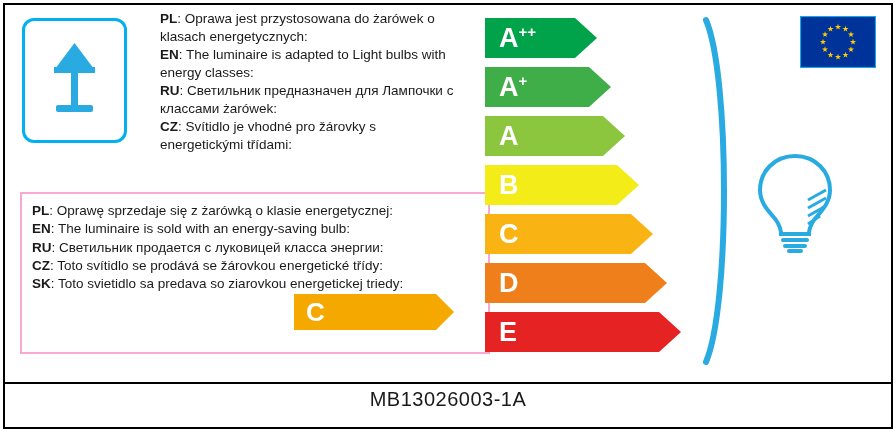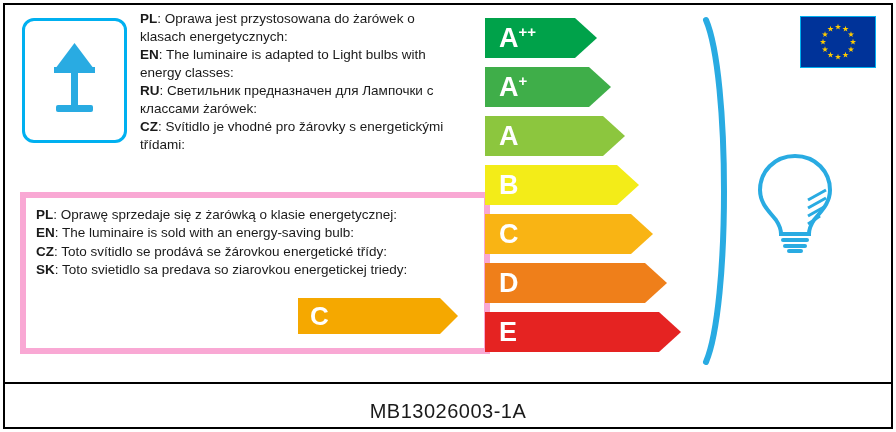--- a/index.html
+++ b/index.html
@@ -44,31 +44,31 @@
   
   .top-text {
     position: absolute;
     left: 140px;
     top: 10px;
     width: 320px;
     font-size: 13.5px;
     line-height: 1.33;
     color: #1a1a1a;
   }
-  .top-text .line { white-space: normal; }
+  .top-text .line { white-space: normal; margin-left: 20px; }
   .top-text b { font-weight: bold; }
 
   
   .note-box {
     position: absolute;
     left: 20px;
     top: 192px;
     width: 470px;
     height: 162px;
-    border: 6px solid #f9a8d4;
+    border: 2px solid #f9a8d4;
     box-sizing: border-box;
     padding: 8px 10px 0 10px;
   }
   .note-box .line {
     font-size: 13.5px;
     line-height: 1.36;
     color: #1a1a1a;
   }
   .note-box b { font-weight: bold; }
 
@@ -172,21 +172,21 @@
     position: absolute;
     left: 5px;
     top: 382px;
     width: 886px;
     height: 2px;
     background: #000000;
   }
   .footer-code {
     position: absolute;
     left: 0;
-    top: 400px;
+    top: 388px;
     width: 896px;
     text-align: center;
     font-size: 20px;
     color: #1a1a1a;
     letter-spacing: 0.5px;
   }
 </style>
 </head>
 <body>
 
@@ -205,20 +205,21 @@
   <div class="top-text">
     <div class="line"><b>PL</b><span>: Oprawa jest przystosowana do żarówek o klasach energetycznych:</span></div>
     <div class="line"><b>EN</b><span>: The luminaire is adapted to Light bulbs with energy classes:</span></div>
     <div class="line"><b>RU</b><span>: Светильник предназначен для Лампочки с классами żarówek:</span></div>
     <div class="line"><b>CZ</b><span>: Svítidlo je vhodné pro žárovky s energetickými třídami:</span></div>
   </div>
 
   <div class="note-box">
     <div class="line"><b>PL</b><span>: Oprawę sprzedaje się z żarówką o klasie energetycznej:</span></div>
     <div class="line"><b>EN</b><span>: The luminaire is sold with an energy-saving bulb:</span></div>
+    <div class="line"><b>RU</b><span>: Светильник продается с луковицей класса энергии:</span></div>
     <div class="line"><b>CZ</b><span>: Toto svítidlo se prodává se žárovkou energetické třídy:</span></div>
     <div class="line"><b>SK</b><span>: Toto svietidlo sa predava so ziarovkou energetickej triedy:</span></div>
 
     <div class="note-arrow-wrap">
       <div class="arrow">
         <div class="arrow-shape" id="included-shape" style="background: rgb(245, 168, 0);"></div>
         <div class="arrow-label">
           <span>C</span><span class="sup"></span>
         </div>
       </div>

